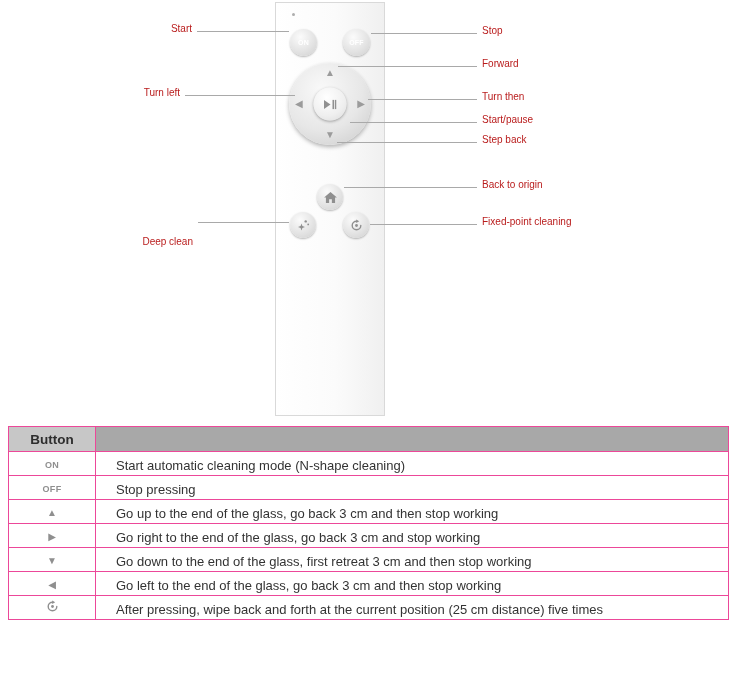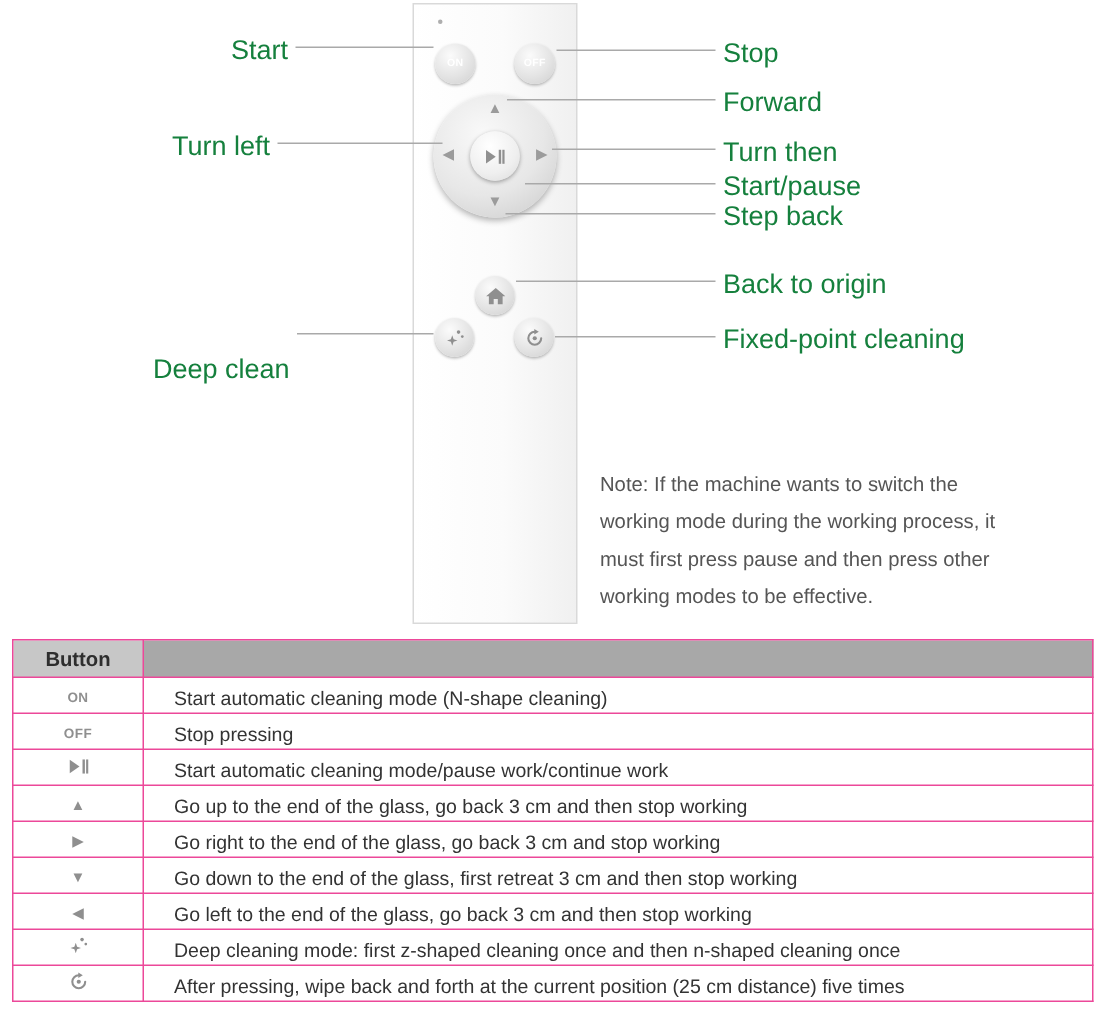--- a/index.html
+++ b/index.html
@@ -19,21 +19,21 @@
   .dpad-arrow{position:absolute;color:#9b9b9b;font-size:10px;line-height:1;}
   .dpad-arrow.up{left:50%;top:5px;transform:translateX(-50%);}
   .dpad-arrow.down{left:50%;bottom:5px;transform:translateX(-50%);}
   .dpad-arrow.left{left:6px;top:50%;transform:translateY(-50%);}
   .dpad-arrow.right{right:6px;top:50%;transform:translateY(-50%);}
   .dpad-center{position:absolute;left:50%;top:50%;transform:translate(-50%,-50%);width:33px;height:33px;border-radius:50%;
     background:radial-gradient(circle at 40% 30%,#ffffff 0%,#efefef 60%,#dbdbdb 100%);
     box-shadow:0 1px 3px rgba(0,0,0,0.35);display:flex;align-items:center;justify-content:center;}
   .small-btn{width:26px;height:26px;}
 
-  .lbl{position:absolute;font-size:18px;color:#15803d;white-space:nowrap;}
+  .lbl{position:absolute;font-size:10px;color:#b91c1c;white-space:nowrap;}
   .lbl-right-align{text-align:right;}
   .line{position:absolute;height:1px;background:#a9a9a9;}
   .note{position:absolute;left:400px;top:310px;width:272px;font-size:13.5px;line-height:25px;color:#555;}
 
   
   .btn-table{position:absolute;left:8px;top:426px;width:721px;border-collapse:collapse;font-size:13px;color:#333;table-layout:fixed;}
   .btn-table th,.btn-table td{border:1px solid #ec4899;}
   .th-button{width:84px;background:#c7c7c7;font-size:13.5px;font-weight:700;color:#2e2e2e;height:22px;}
   .th-desc{background:#a8a8a8;}
   .icon-cell{text-align:center;vertical-align:middle;height:19px;color:#8f8f8f;}
@@ -106,71 +106,54 @@
   <div class="line" style="left:185px;top:95px;width:110px;"></div>
   <div class="line" style="left:198px;top:222px;width:91px;"></div>
   <div class="line" style="left:371px;top:33px;width:106px;"></div>
   <div class="line" style="left:338px;top:66px;width:139px;"></div>
   <div class="line" style="left:368px;top:99px;width:109px;"></div>
   <div class="line" style="left:350px;top:122px;width:127px;"></div>
   <div class="line" style="left:337px;top:142px;width:140px;"></div>
   <div class="line" style="left:344px;top:187px;width:133px;"></div>
   <div class="line" style="left:370px;top:224px;width:107px;"></div>
 
-  <div class="note">Note: If the machine wants to switch the working mode during the working process, it must first press pause and then press other working modes to be effective.</div>
 
   <table class="btn-table">
     <thead>
       <tr>
         <th class="th-button">Button</th>
         <th class="th-desc"></th>
       </tr>
     </thead>
     <tbody>
       <tr>
         <td class="icon-cell"><span class="sym-text">ON</span></td>
         <td class="desc-cell">Start automatic cleaning mode (N-shape cleaning)</td>
       </tr>
       <tr>
         <td class="icon-cell"><span class="sym-text">OFF</span></td>
         <td class="desc-cell">Stop pressing</td>
       </tr>
       <tr>
-        <td class="icon-cell"><svg width="13" height="10" viewBox="0 0 13 10">
-              <path d="M0.5 0.5 L7 5 L0.5 9.5 Z" fill="#8f8f8f"></path>
-              <rect x="9" y="0.3" width="1.6" height="9.4" fill="#8f8f8f"></rect>
-              <rect x="11.4" y="0.3" width="1.6" height="9.4" fill="#8f8f8f"></rect>
-            </svg></td>
-        <td class="desc-cell">Start automatic cleaning mode/pause work/continue work</td>
-      </tr>
-      <tr>
         <td class="icon-cell"><span class="sym-tri">▲</span></td>
         <td class="desc-cell">Go up to the end of the glass, go back 3 cm and then stop working</td>
       </tr>
       <tr>
         <td class="icon-cell"><span class="sym-tri">▶</span></td>
         <td class="desc-cell">Go right to the end of the glass, go back 3 cm and stop working</td>
       </tr>
       <tr>
         <td class="icon-cell"><span class="sym-tri">▼</span></td>
         <td class="desc-cell">Go down to the end of the glass, first retreat 3 cm and then stop working</td>
       </tr>
       <tr>
         <td class="icon-cell"><span class="sym-tri">◀</span></td>
         <td class="desc-cell">Go left to the end of the glass, go back 3 cm and then stop working</td>
       </tr>
       <tr>
-        <td class="icon-cell"><svg width="14" height="14" viewBox="0 0 14 14">
-              <path d="M5.5 5.5 L6.4 8.1 L9 9 L6.4 9.9 L5.5 12.5 L4.6 9.9 L2 9 L4.6 8.1 Z" fill="#8f8f8f"></path>
-              <circle cx="9.7" cy="3.4" r="1.2" fill="#8f8f8f"></circle>
-              <circle cx="12.2" cy="6.4" r="0.9" fill="#8f8f8f"></circle>
-            </svg></td>
-        <td class="desc-cell">Deep cleaning mode: first z-shaped cleaning once and then n-shaped cleaning once</td>
-      </tr>
-      <tr>
         <td class="icon-cell"><svg width="13" height="13" viewBox="0 0 13 13">
               <path d="M10.8 6.5 A4.3 4.3 0 1 1 6.5 2.2" fill="none" stroke="#8f8f8f" stroke-width="1.4" stroke-linecap="round"></path>
               <path d="M6.2 0.4 L9.2 2.2 L6.2 4 Z" fill="#8f8f8f"></path>
               <circle cx="6.5" cy="6.5" r="1.4" fill="#8f8f8f"></circle>
             </svg></td>
         <td class="desc-cell">After pressing, wipe back and forth at the current position (25 cm distance) five times</td>
       </tr>
     </tbody>
   </table>
 

